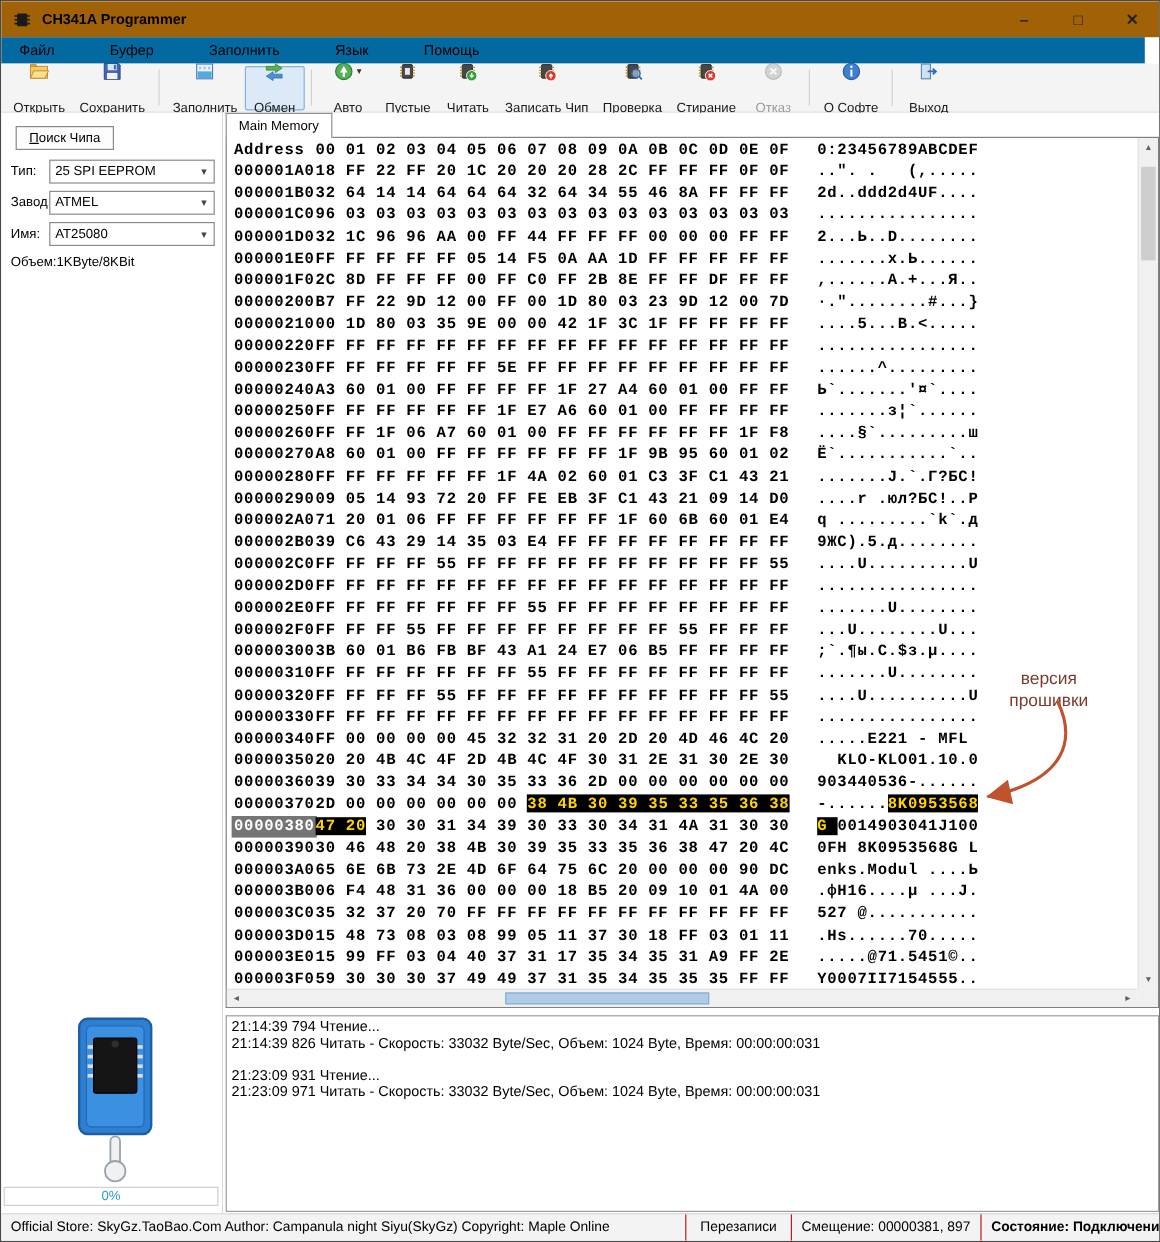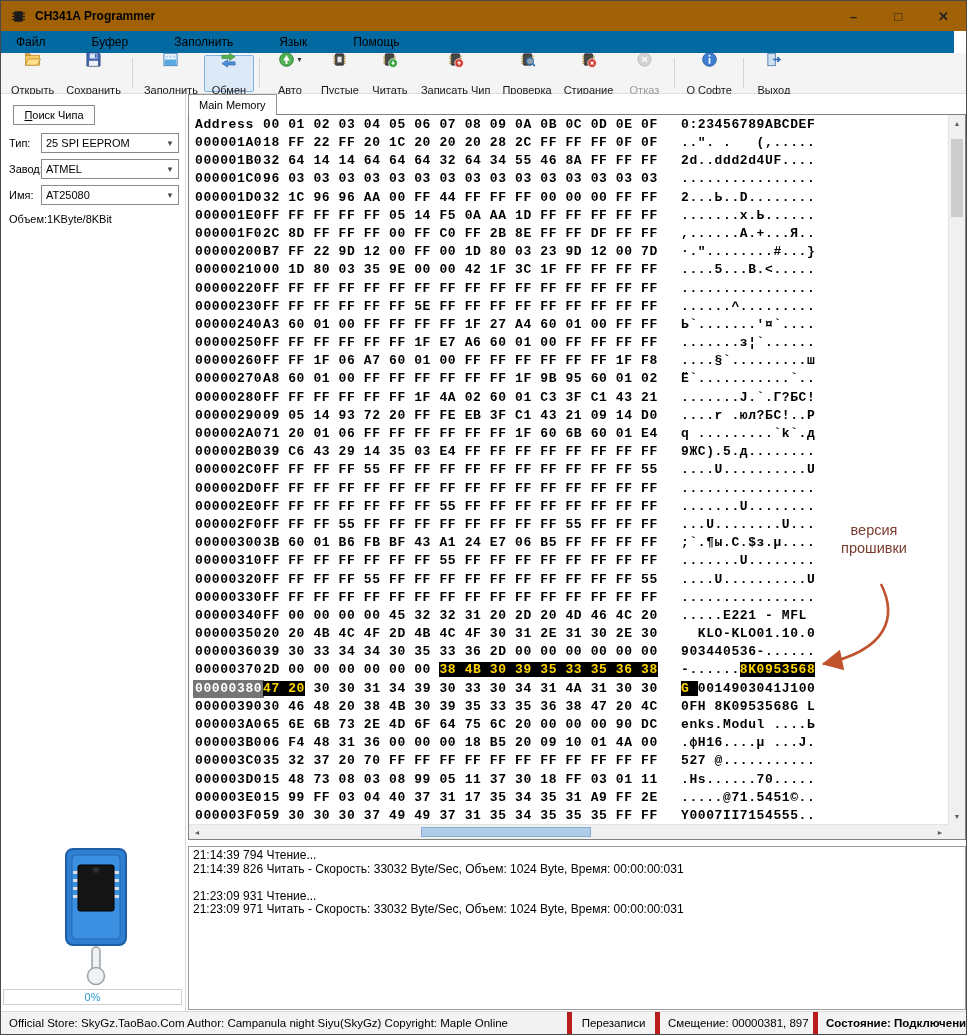--- a/index.html
+++ b/index.html
@@ -76,28 +76,28 @@
   .hs-thumb { position:absolute; left:232px; width:170px; top:2px; bottom:2px; background:#aecbe8; border:1px solid #86aed3; }
   .corner { position:absolute; right:0; bottom:0; width:17px; height:15px; background:#f0f0f0; }
 
   
   .logarea { position:absolute; left:2px; top:752px; width:778px; height:164px; border:1px solid #9c9c9c; background:#fff;
              overflow:hidden; font-size:12px; padding-top:2px; }
   .logline { height:13.5px; line-height:13.5px; padding-left:4px; white-space:nowrap; }
   .logline.sel { background:var(--log-sel-bg,#2059c5); color:var(--log-sel-fg,#fff); }
 
   
-  .annotation-text { position:absolute; left:826px; top:520px; width:94px; text-align:center; font-size:14.5px;
+  .annotation-text { position:absolute; left:826px; top:556px; width:94px; text-align:center; font-size:14.5px;
                      line-height:18px; color:var(--annotation-text,#7a3b2e); z-index:5; }
   .annotation-arrow { position:absolute; left:768px; top:575px; width:145px; height:105px; pointer-events:none; z-index:5; }
 
   
   .statusbar { position:absolute; left:0; bottom:0; right:0; height:23px; background:#f3f3f3; border-top:1px solid #d9d9d9;
                display:flex; align-items:stretch; font-size:11.5px; }
-  .sb-sec { display:flex; align-items:center; padding:0 8px; border-right:5px solid #b91c1c; white-space:nowrap; overflow:hidden; }
+  .sb-sec { display:flex; align-items:center; padding:0 8px; border-right:1px solid #b91c1c; white-space:nowrap; overflow:hidden; }
   .sb-store { flex:1; }
   .sb-mode { width:88px; justify-content:center; }
   .sb-offset { width:158px; }
   .sb-state { width:148px; border-right:none;font-weight:bold; }
 </style>
 </head>
 <body>
 
 <div class="win">
 

